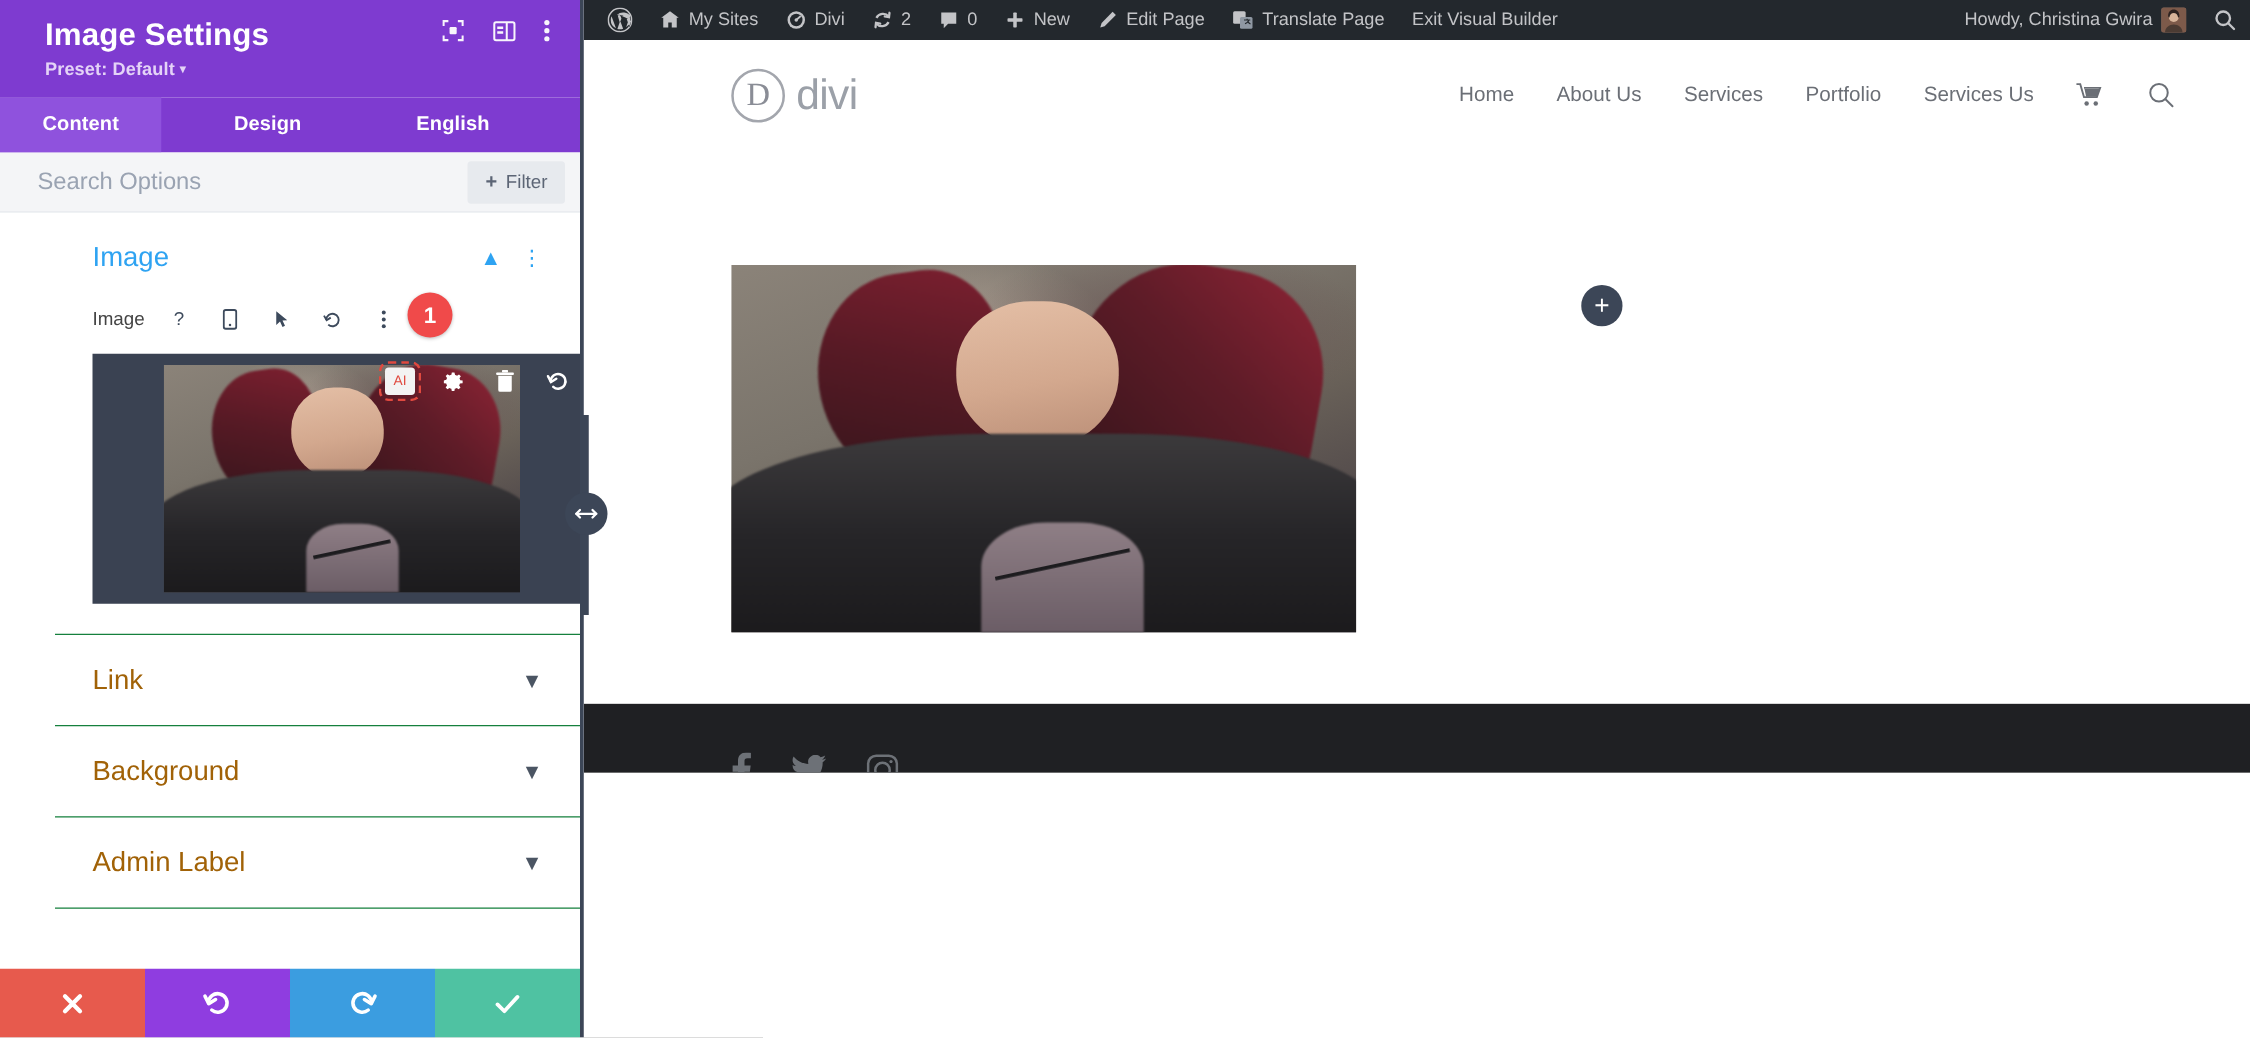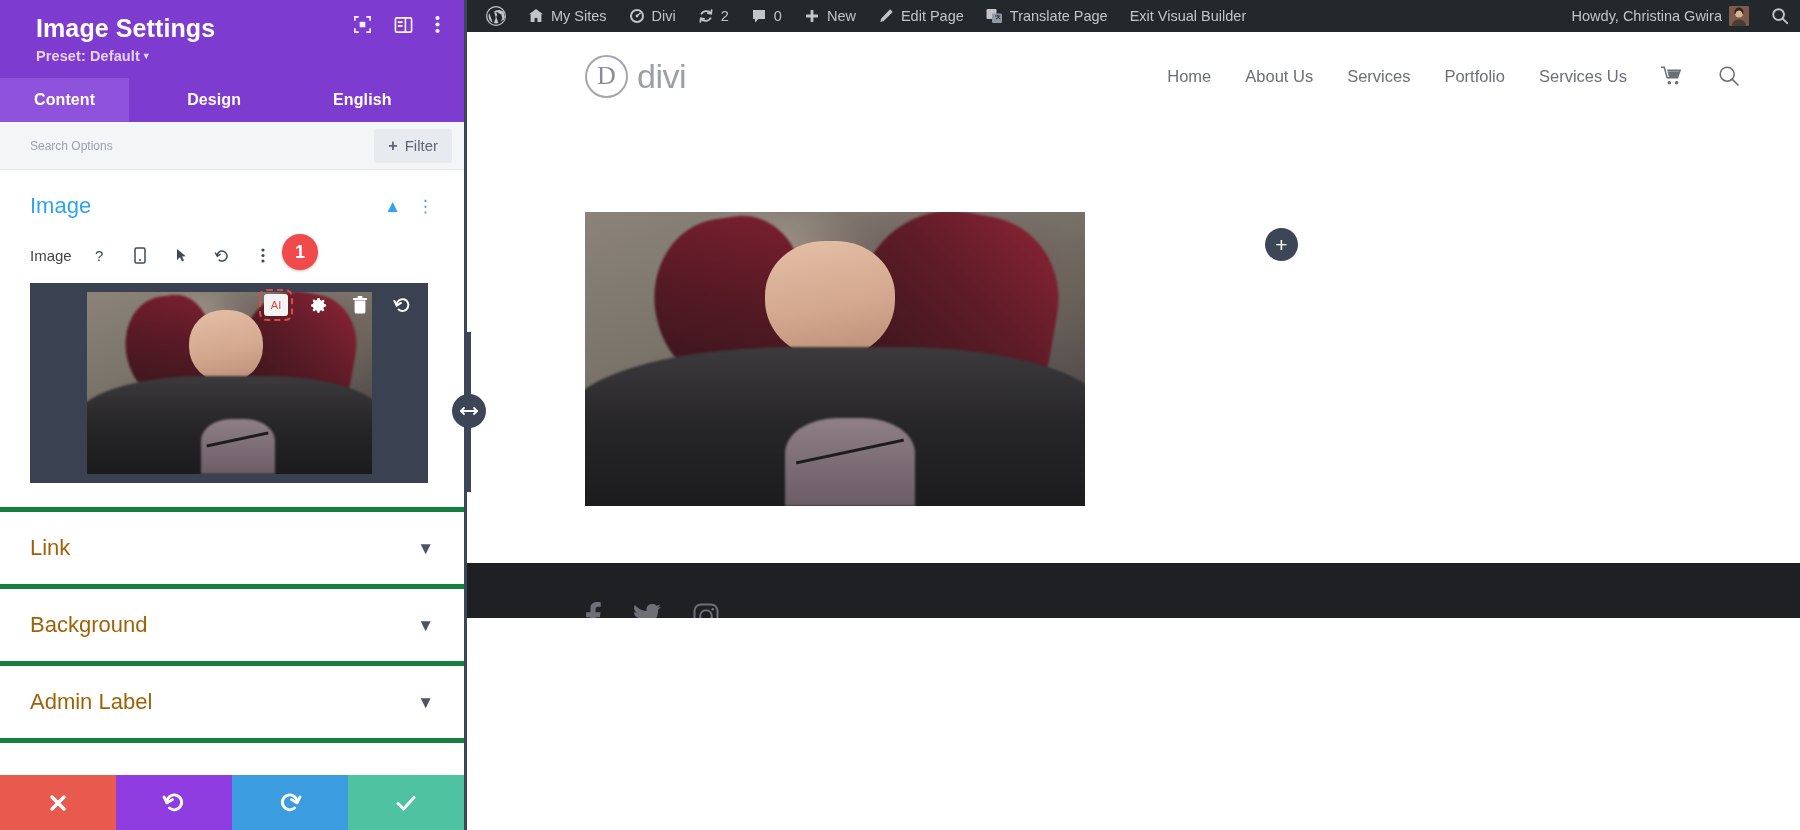--- a/index.html
+++ b/index.html
@@ -51,35 +51,35 @@
   .panel-tab.active { background: #8f52dd; }
 
   .panel-search {
     display: flex; align-items: center; justify-content: space-between;
     background: #f4f5f7; border-bottom: 1px solid #e6e9ee;
     height: 48px; padding: 0 12px 0 30px; flex: 0 0 auto;
   }
   .search-input {
     border: 0; background: transparent; outline: none;
     font-family: "Liberation Sans", sans-serif;
-    font-size: 12px; color: #b91c1c; width: 250px;
+    font-size: 19px; color: #b91c1c; width: 250px;
   }
   .search-input::placeholder { color: #9aa3b2; }
   .filter-btn {
     background: #e7eaee; color: #5c6575; border: 0; border-radius: 3px;
     font-family: "Liberation Sans", sans-serif;
     font-size: 15px; padding: 8px 14px; cursor: pointer;
     display: flex; align-items: center; gap: 7px;
   }
   .filter-btn .plus { font-size: 16px; font-weight: bold; }
 
   .panel-body { flex: 1 1 auto; overflow: hidden; position: relative; }
 
   .section {
-    border-bottom: 5px solid #15803d; padding: 0 30px;
+    border-bottom: 1px solid #15803d; padding: 0 30px; margin-left: 44px;
   }
   .section-head {
     display: flex; align-items: center; justify-content: space-between;
     height: 72px; cursor: pointer;
   }
   .section-title { font-size: 22px; color: #2ea3f2; font-weight: normal; }
   .section-title.closed { color: #a16207; }
   .section-head-icons { display: flex; align-items: center; gap: 16px; }
   .chev { color: #2ea3f2; font-size: 17px; line-height: 1; }
   .chev.closed { color: #4b5563; }

